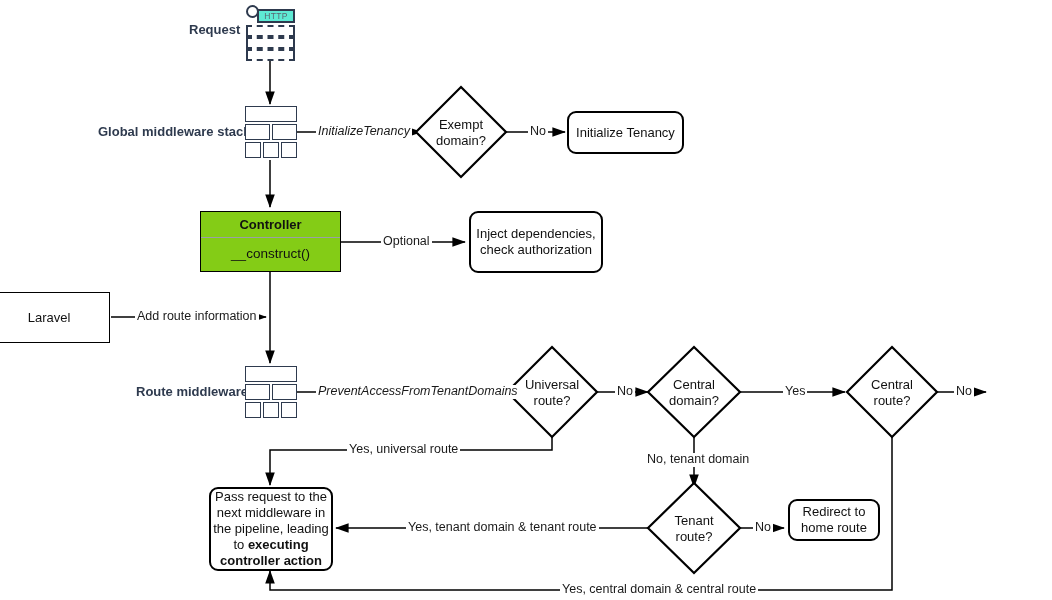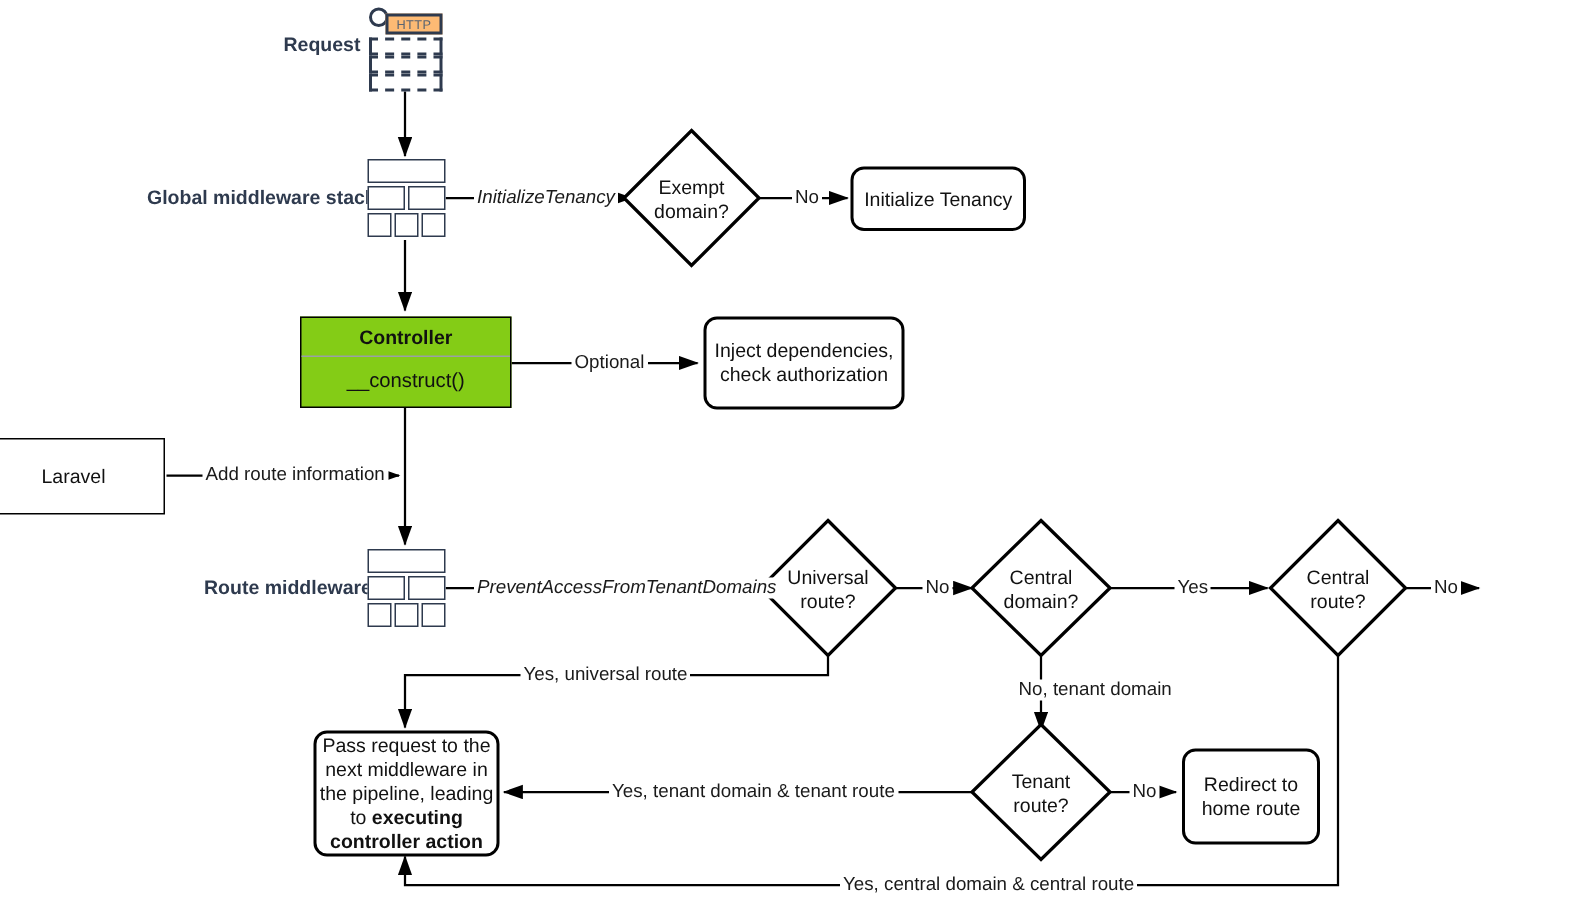--- a/index.html
+++ b/index.html
@@ -37,21 +37,21 @@
 
   .stack{position:absolute;}
   .stack i{position:absolute;display:block;border:1.8px solid #2E3A4E;
            background:#fff;box-sizing:border-box;}
 
   .httpicon{position:absolute;}
   .httpicon .circ{position:absolute;width:13px;height:13px;border-radius:50%;
                   border:2px solid #2E3A4E;box-sizing:border-box;background:#fff;
                   left:0;top:0;}
   .httpicon .hbox{position:absolute;left:11px;top:4px;width:38px;height:14px;
-                  border:2px solid #2E3A4E;box-sizing:border-box;background:#fdba74;
+                  border:2px solid #2E3A4E;box-sizing:border-box;background:#5eead4;
                   font-size:8.5px;color:#5a6472;display:flex;align-items:center;
                   justify-content:center;letter-spacing:.3px;}
   .httpicon .drow{position:absolute;left:0;width:49px;height:12px;
                   border:2px dashed #2E3A4E;box-sizing:border-box;background:#fff;}
 
   .bold-in{font-weight:bold;}
 </style>
 </head>
 <body>
 
@@ -178,21 +178,21 @@
   <div class="ctrl-box" style="left:200px;top:211px;width:141px;height:61px;">
     <div class="ctrl-head">Controller</div>
     <div class="ctrl-body">__construct()</div>
   </div>
 
   <div class="node srect" style="left:-12px;top:292px;width:122px;height:51px;">
     <span>Laravel</span>
   </div>
 
 
-  <div class="node rrect" style="left:788px;top:499px;width:92px;height:64px;">
+  <div class="node rrect" style="left:788px;top:499px;width:92px;height:42px;">
     <span>
       <span>Redirect to</span><br>
       <span>home route</span>
     </span>
   </div>
 
   <div class="node rrect" style="left:209px;top:487px;width:124px;height:84px;">
     <span>
       <span>Pass request to the</span><br>
       <span>next middleware in</span><br>
@@ -213,21 +213,21 @@
   <div class="edge-lbl ital" style="left:316px;top:385px;">PreventAccessFromTenantDomains</div>
 
   <div class="edge-lbl" style="left:615px;top:385px;">No</div>
 
   <div class="edge-lbl" style="left:783px;top:385px;">Yes</div>
 
   <div class="edge-lbl" style="left:954px;top:385px;">No</div>
 
   <div class="edge-lbl" style="left:347px;top:443px;">Yes, universal route</div>
 
-  <div class="edge-lbl" style="left:645px;top:453px;margin-left:32px;">No, tenant domain</div>
+  <div class="edge-lbl" style="left:645px;top:453px;">No, tenant domain</div>
 
   <div class="edge-lbl" style="left:753px;top:521px;">No</div>
 
   <div class="edge-lbl" style="left:560px;top:583px;">Yes, central domain &amp; central route</div>
 
   <div class="edge-lbl" style="left:406px;top:521px;">Yes, tenant domain &amp; tenant route</div>
 
 </div>
 
 </body></html>

